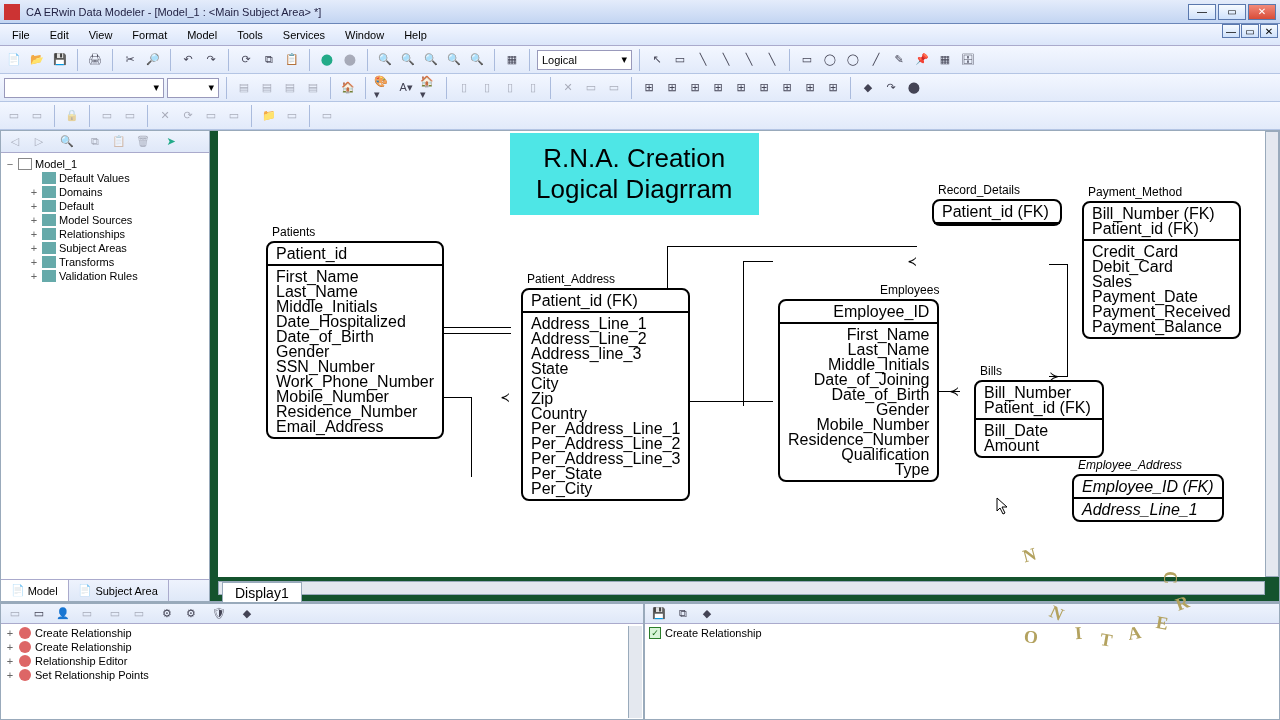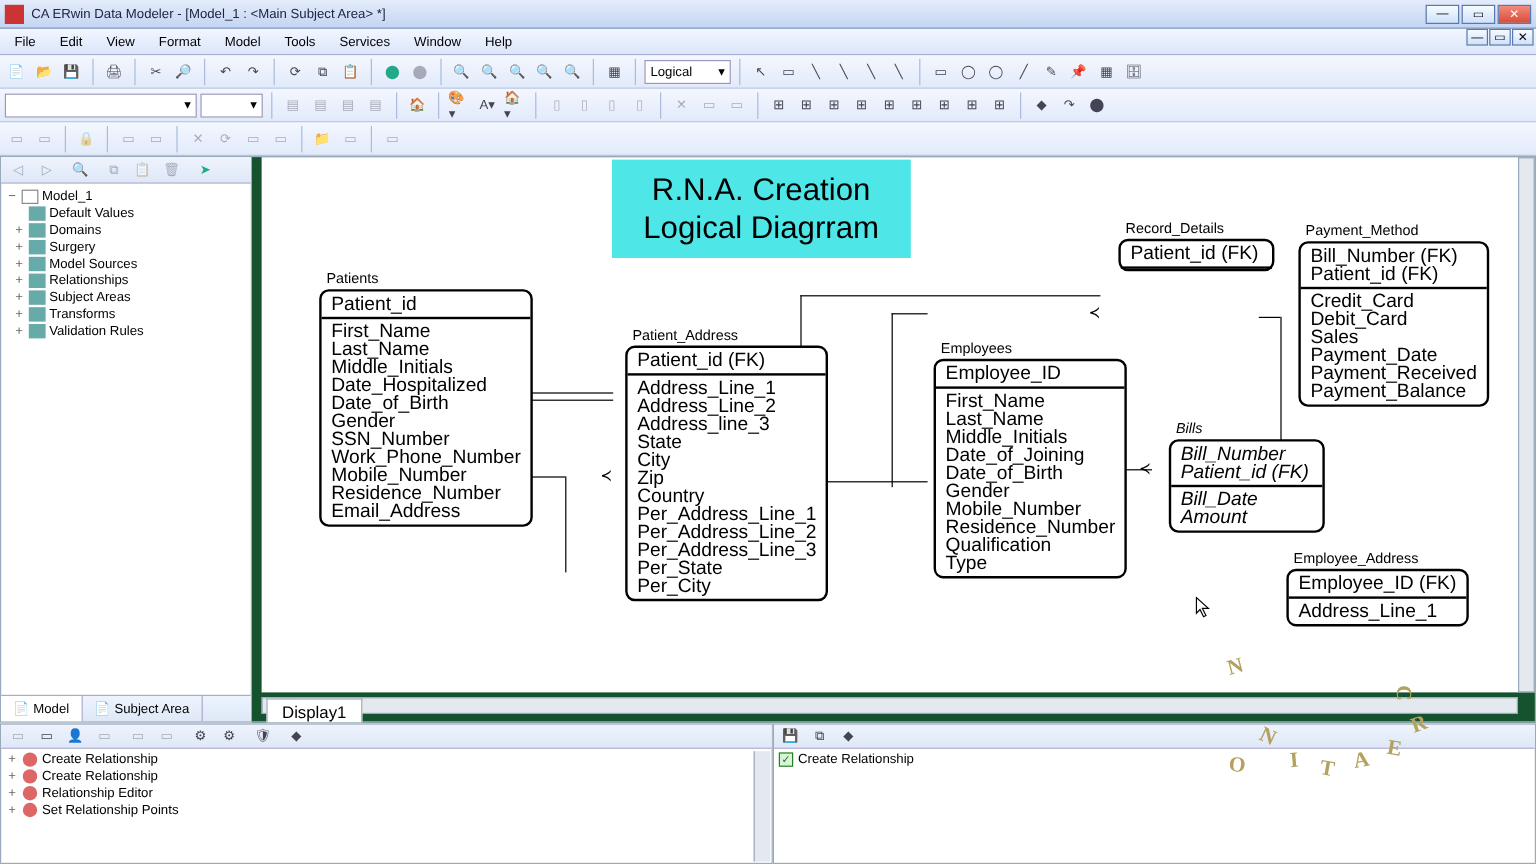--- a/index.html
+++ b/index.html
@@ -16,35 +16,35 @@
 
 .menubar { height:22px; background:linear-gradient(#f2f6ff,#dbe6fa); border-bottom:1px solid #aac; display:flex; align-items:center; padding:0 4px; gap:4px; }
 .menubar span { padding:2px 8px;text-align:center; }
 
 
 .toolbar { height:28px; background:linear-gradient(#f3f7ff,#e2eafa); border-bottom:1px solid #b4c5e4; display:flex; align-items:center; padding:0 4px; gap:3px; }
 .toolbar .sep { width:1px; height:22px; background:#aabbdd; margin:0 4px; }
 .tbtn { width:20px; height:20px; border:1px solid transparent; display:flex; align-items:center; justify-content:center; color:#445; }
 .tbtn.dis{ opacity:.4 }
 .combo { height:20px; border:1px solid #99b; background:#fff; display:flex; align-items:center; padding:0 4px; font-size:11px; }
-.combo.big{ width:72px }
+.combo.big{ width:95px }
 
 
 .row2 .combo.small{ width:160px }
 .row2 .combo.tiny{ width:52px }
 
 
 .main { display:flex; height: calc(720px - 24px - 22px - 28px - 28px - 28px - 118px); }
 .sidebar { width:210px; background:#fff; border:1px solid #9ab; position:relative; }
 .sidebar-toolbar{ height:22px; background:linear-gradient(#eef3fd,#dfe8f8); border-bottom:1px solid #aac; display:flex;align-items:center; gap:4px; padding:0 4px;}
 .tree { padding:4px 2px; }
 .tree-node { display:flex; align-items:center; gap:3px; padding:1px 0 1px 2px; }
 .tree-node .tw{ width:10px; text-align:center; color:#666;}
 .tree-node .ic{ width:14px; height:12px; background:#6aa; display:inline-block; }
-.tree-children{ margin-left:6px }
+.tree-children{ margin-left:24px }
 .sidebar-tabs{ position:absolute; bottom:0; left:0; right:0; height:22px; background:linear-gradient(#eef3fd,#dfe8f8); border-top:1px solid #aac; display:flex;}
 .sidebar-tab{ padding:3px 10px; border-right:1px solid #aac; display:flex; align-items:center; gap:3px;}
 .sidebar-tab.active{ background:#fff; }
 
 .canvas-wrap{ flex:1; position:relative; background:#14532d; border:1px solid #9ab; border-left:none; }
 .canvas{ position:absolute; inset:0 14px 24px 8px; overflow:hidden; background:#fff; }
 .diag-title{ position:absolute; background:#4ee6e6; padding:10px 26px; font-size:26px; font-family: Georgia,serif; text-align:center; }
 .entity{ position:absolute; }
 .ent-name{ margin:0 0 2px 6px; font-size:12px; }
 .ent-box{ border:2px solid #000; border-radius:8px; background:#fff; min-width:130px;}
@@ -253,21 +253,21 @@
             <span>Default Values</span>
           </div>
           <div class="tree-node">
             <span class="tw">+</span>
             <span class="ic"></span>
             <span>Domains</span>
           </div>
           <div class="tree-node">
             <span class="tw">+</span>
             <span class="ic"></span>
-            <span>Surgery</span>
+            <span>Default</span>
           </div>
           <div class="tree-node">
             <span class="tw">+</span>
             <span class="ic"></span>
             <span>Model Sources</span>
           </div>
           <div class="tree-node">
             <span class="tw">+</span>
             <span class="ic"></span>
             <span>Relationships</span>
@@ -358,21 +358,21 @@
               <div>Zip</div>
               <div>Country</div>
               <div>Per_Address_Line_1</div>
               <div>Per_Address_Line_2</div>
               <div>Per_Address_Line_3</div>
               <div>Per_State</div>
               <div>Per_City</div>
             </div>
           </div>
       </div>
-      <div class="entity" style="left:560px; top:152px;">
+      <div class="entity" style="left:560px; top:152px;text-align:right;">
         <div class="ent-name">Employees</div>
         <div class="ent-box">
             <div class="ent-pk" id="pk-employees">
               <div>Employee_ID</div>
             </div>
             <div class="ent-attrs" id="at-employees">
               <div>First_Name</div>
               <div>Last_Name</div>
               <div>Middle_Initials</div>
               <div>Date_of_Joining</div>
@@ -386,21 +386,21 @@
           </div>
       </div>
       <div class="entity" style="left:714px; top:52px;">
         <div class="ent-name">Record_Details</div>
         <div class="ent-box">
             <div class="ent-pk" id="pk-record_details">
               <div>Patient_id (FK)</div>
             </div>
           </div>
       </div>
-      <div class="entity" style="left:756px; top:219px;font-style:italic;">
+      <div class="entity" style="left:756px; top:233px;">
         <div class="ent-name">Bills</div>
         <div class="ent-box">
             <div class="ent-pk" id="pk-bills">
               <div>Bill_Number</div>
               <div>Patient_id (FK)</div>
             </div>
             <div class="ent-attrs" id="at-bills">
               <div>Bill_Date</div>
               <div>Amount</div>
             </div>
@@ -416,21 +416,21 @@
             <div class="ent-attrs" id="at-payment_method">
               <div>Credit_Card</div>
               <div>Debit_Card</div>
               <div>Sales</div>
               <div>Payment_Date</div>
               <div>Payment_Received</div>
               <div>Payment_Balance</div>
             </div>
           </div>
       </div>
-      <div class="entity" style="left:854px; top:327px;">
+      <div class="entity" style="left:854px; top:327px;font-style:italic;">
         <div class="ent-name">Employee_Address</div>
         <div class="ent-box">
             <div class="ent-pk" id="pk-employee_address">
               <div>Employee_ID (FK)</div>
             </div>
             <div class="ent-attrs" id="at-employee_address">
               <div>Address_Line_1</div>
             </div>
           </div>
       </div>

